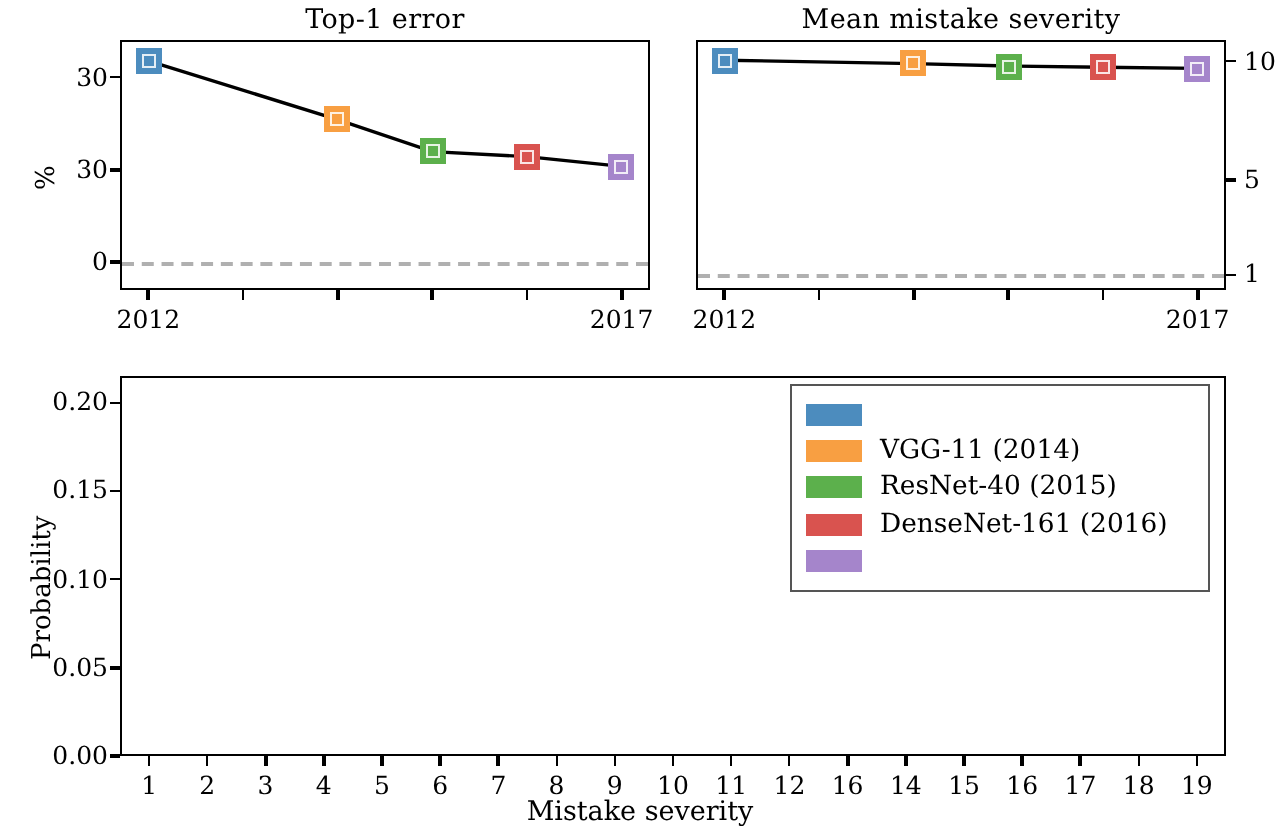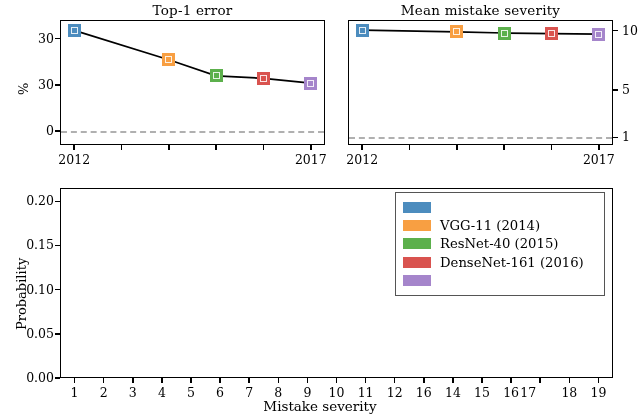--- a/index.html
+++ b/index.html
@@ -147,21 +147,21 @@
         <div class="tlabel" style="left: 374.711px; top: 385px; width: 40px; text-align: center;">12</div>
         <div class="tick tick-v" style="left: 423.066px; top: 378px;"></div>
         <div class="tlabel" style="left: 403.816px; top: 385px; width: 40px; text-align: center;">16</div>
         <div class="tick tick-v" style="left: 452.171px; top: 378px;"></div>
         <div class="tlabel" style="left: 432.921px; top: 385px; width: 40px; text-align: center;">14</div>
         <div class="tick tick-v" style="left: 481.276px; top: 378px;"></div>
         <div class="tlabel" style="left: 462.026px; top: 385px; width: 40px; text-align: center;">15</div>
         <div class="tick tick-v" style="left: 510.382px; top: 378px;"></div>
         <div class="tlabel" style="left: 491.132px; top: 385px; width: 40px; text-align: center;">16</div>
         <div class="tick tick-v" style="left: 539.487px; top: 378px;"></div>
-        <div class="tlabel" style="left: 520.237px; top: 385px; width: 40px; ">17</div>
+        <div class="tlabel" style="left: 520.237px; top: 385px; width: 40px; text-align: center;">17</div>
         <div class="tick tick-v" style="left: 568.592px; top: 378px;"></div>
         <div class="tlabel" style="left: 549.342px; top: 385px; width: 40px; text-align: center;">18</div>
         <div class="tick tick-v" style="left: 597.697px; top: 378px;"></div>
         <div class="tlabel" style="left: 578.447px; top: 385px; width: 40px; text-align: center;">19</div>
       </div>
     <div id="bars-c"></div>
   </div>
 
   <div class="legend" id="legend-box" style="left:395px;top:192px;width:210px;">
       <div class="legrow">

